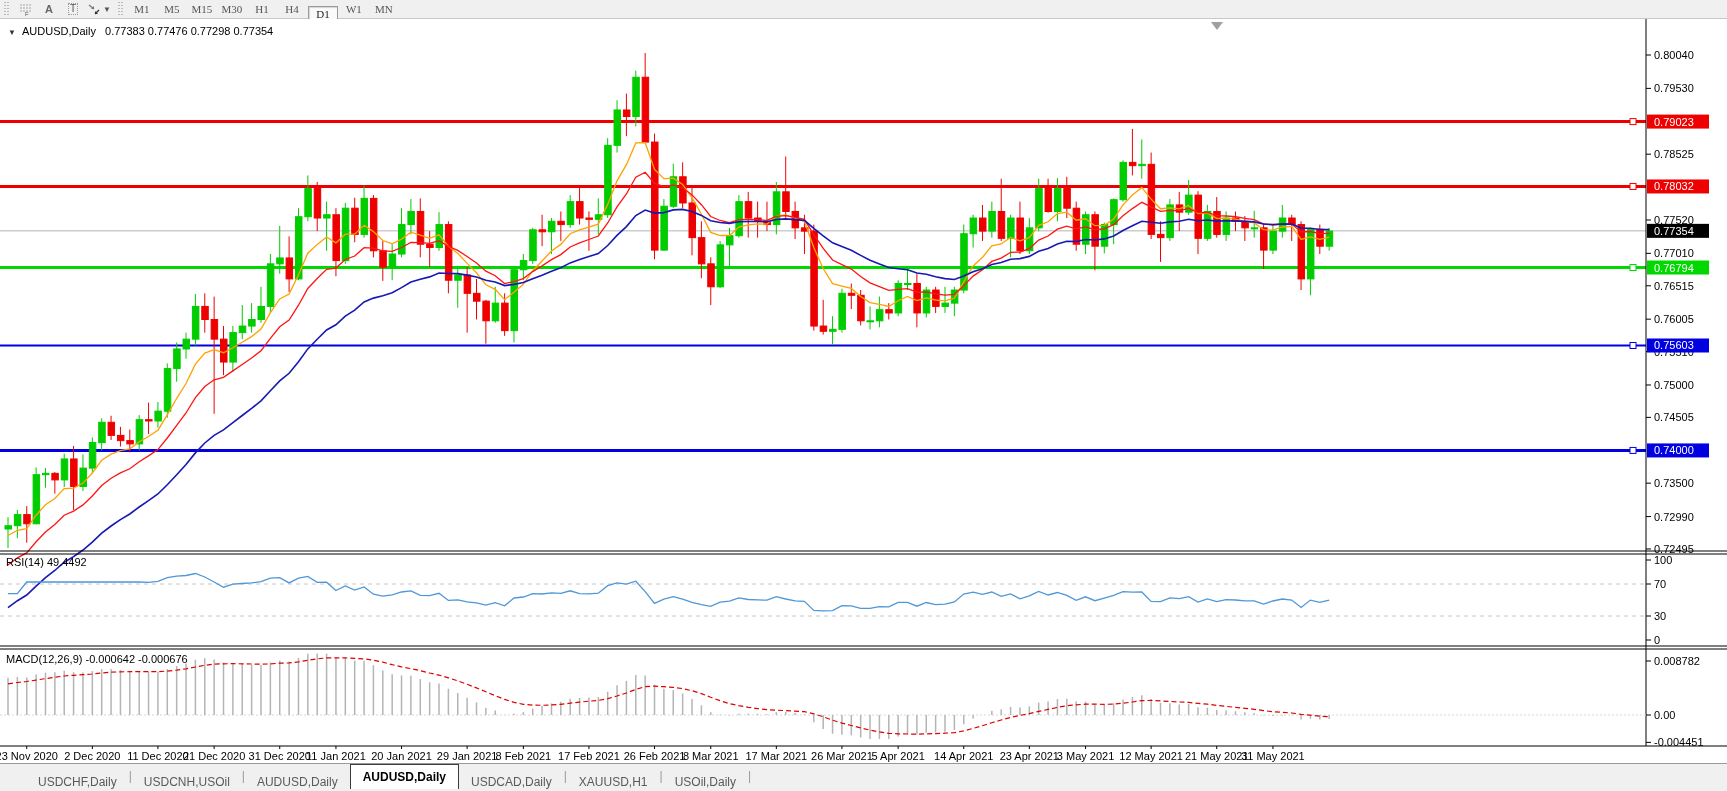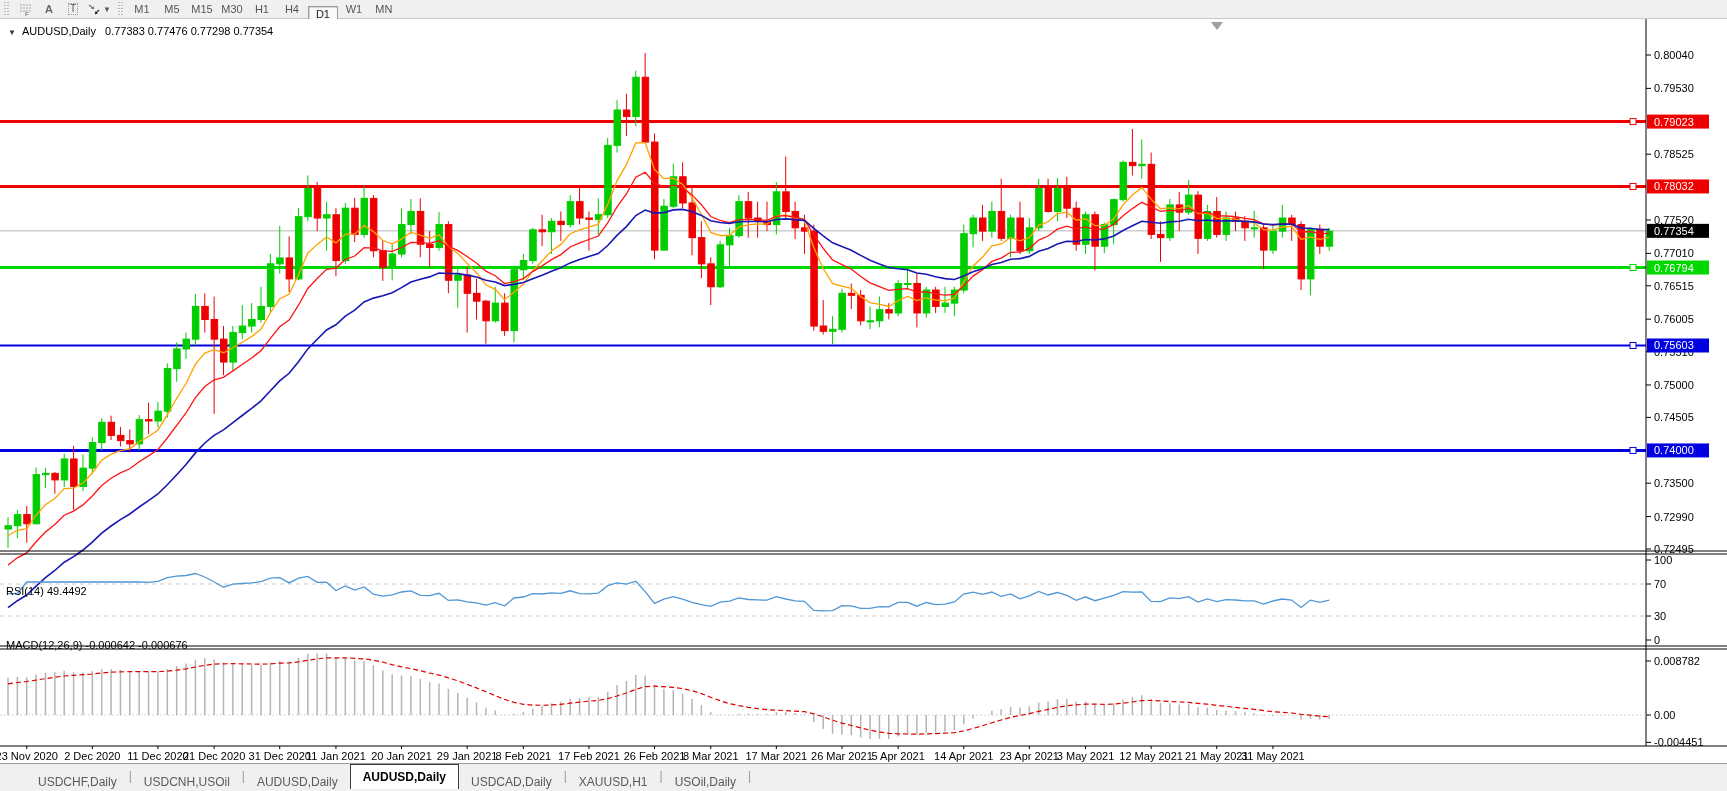--- a/index.html
+++ b/index.html
@@ -1,21 +1,21 @@
 <!DOCTYPE html>
 <html><head>
 <meta charset="utf-8">
 <style>
   html,body{margin:0;padding:0;background:#f0f0f0;width:1727px;height:791px;overflow:hidden;
     font-family:"Liberation Sans",sans-serif;-webkit-font-smoothing:none;}
   
   #toolbar{height:18px;background:#f0f0f0;border-bottom:1px solid #c8c8c8;display:flex;align-items:center;font-size:11px;color:#333;}
   .grip{width:7px;height:14px;margin:0 3px;background:repeating-linear-gradient(to bottom,#bbb 0 1px,transparent 1px 3px),repeating-linear-gradient(to bottom,#bbb 0 1px,transparent 1px 3px);background-size:2px 100%,2px 100%;background-position:1px 0,4px 0;background-repeat:no-repeat;}
   .tbtn{height:16px;min-width:18px;padding:0 3px;display:flex;align-items:center;justify-content:center;color:#444;}
-  .tfbtn{height:15px;min-width:22px;padding:0 3px;margin:0 1px;display:flex;align-items:center;justify-content:center;color:#555;font-size:11px;}
+  .tfbtn{height:15px;min-width:22px;padding:0 3px;margin:0 1px;display:flex;align-items:center;justify-content:center;color:#555;font-size:11px;font-family:Liberation Serif, serif;}
   .tfbtn.active{background:#fafafa;border:1px solid #9a9a9a;box-shadow:inset 1px 1px 1px rgba(0,0,0,.15);color:#222;margin-top:10px;}
   .caret{font-size:8px;color:#555;margin-left:2px;}
   .iconbox{font-size:10px;color:#555;border:1px dotted #999;padding:0 1px;line-height:10px;}
   
   #chartwrap{position:relative;width:1727px;height:744px;background:#fff;}
   #chartsvg{position:absolute;left:0;top:0;}
   .overlay{position:absolute;font-size:11px;color:#000;z-index:5;white-space:nowrap;}
   
   #tabbar{height:28px;background:#f0f0f0;border-top:1px solid #9a9a9a;display:flex;align-items:flex-start;font-size:12px;color:#5a5a5a;}
   .tab{padding:4px 12px 5px 12px;margin-top:7px;cursor:default;}
@@ -619,22 +619,22 @@
       <text x="1216.7299999999998" y="741" font-size="11" fill="#000" text-anchor="middle" font-family="Liberation Sans, sans-serif">21 May 2021</text>
       <line x1="1272.9499999999998" y1="727" x2="1272.9499999999998" y2="730" stroke="#000"></line>
       <text x="1272.9499999999998" y="741" font-size="11" fill="#000" text-anchor="middle" font-family="Liberation Sans, sans-serif">31 May 2021</text>
       <path d="M1211 3 L1223 3 L1217 11 Z" fill="#a0a0a0"></path>
     </svg>
   <div class="overlay" style="left:8px;top:6px;">
     <span style="font-size:8px;color:#333;">▼</span>
     <span style="margin-left:3px;">AUDUSD,Daily</span>
     <span style="margin-left:6px;">0.77383 0.77476 0.77298 0.77354</span>
   </div>
-  <div class="overlay" style="left:6px;top:566px;">RSI(14) 49.4492</div>
-  <div class="overlay" style="left:6px;top:620px;">MACD(12,26,9) -0.000642 -0.000676</div>
+  <div class="overlay" style="left:6px;top:537px;">RSI(14) 49.4492</div>
+  <div class="overlay" style="left:6px;top:634px;">MACD(12,26,9) -0.000642 -0.000676</div>
 </div>
 
 <div id="tabbar">
   <div style="width:26px;"></div>
   <div class="tab">USDCHF,Daily</div>
   <div class="tabsep">|</div>
   <div class="tab">USDCNH,USOil</div>
   <div class="tabsep">|</div>
   <div class="tab">AUDUSD,Daily</div>
   <div class="tab active">AUDUSD,Daily</div>

